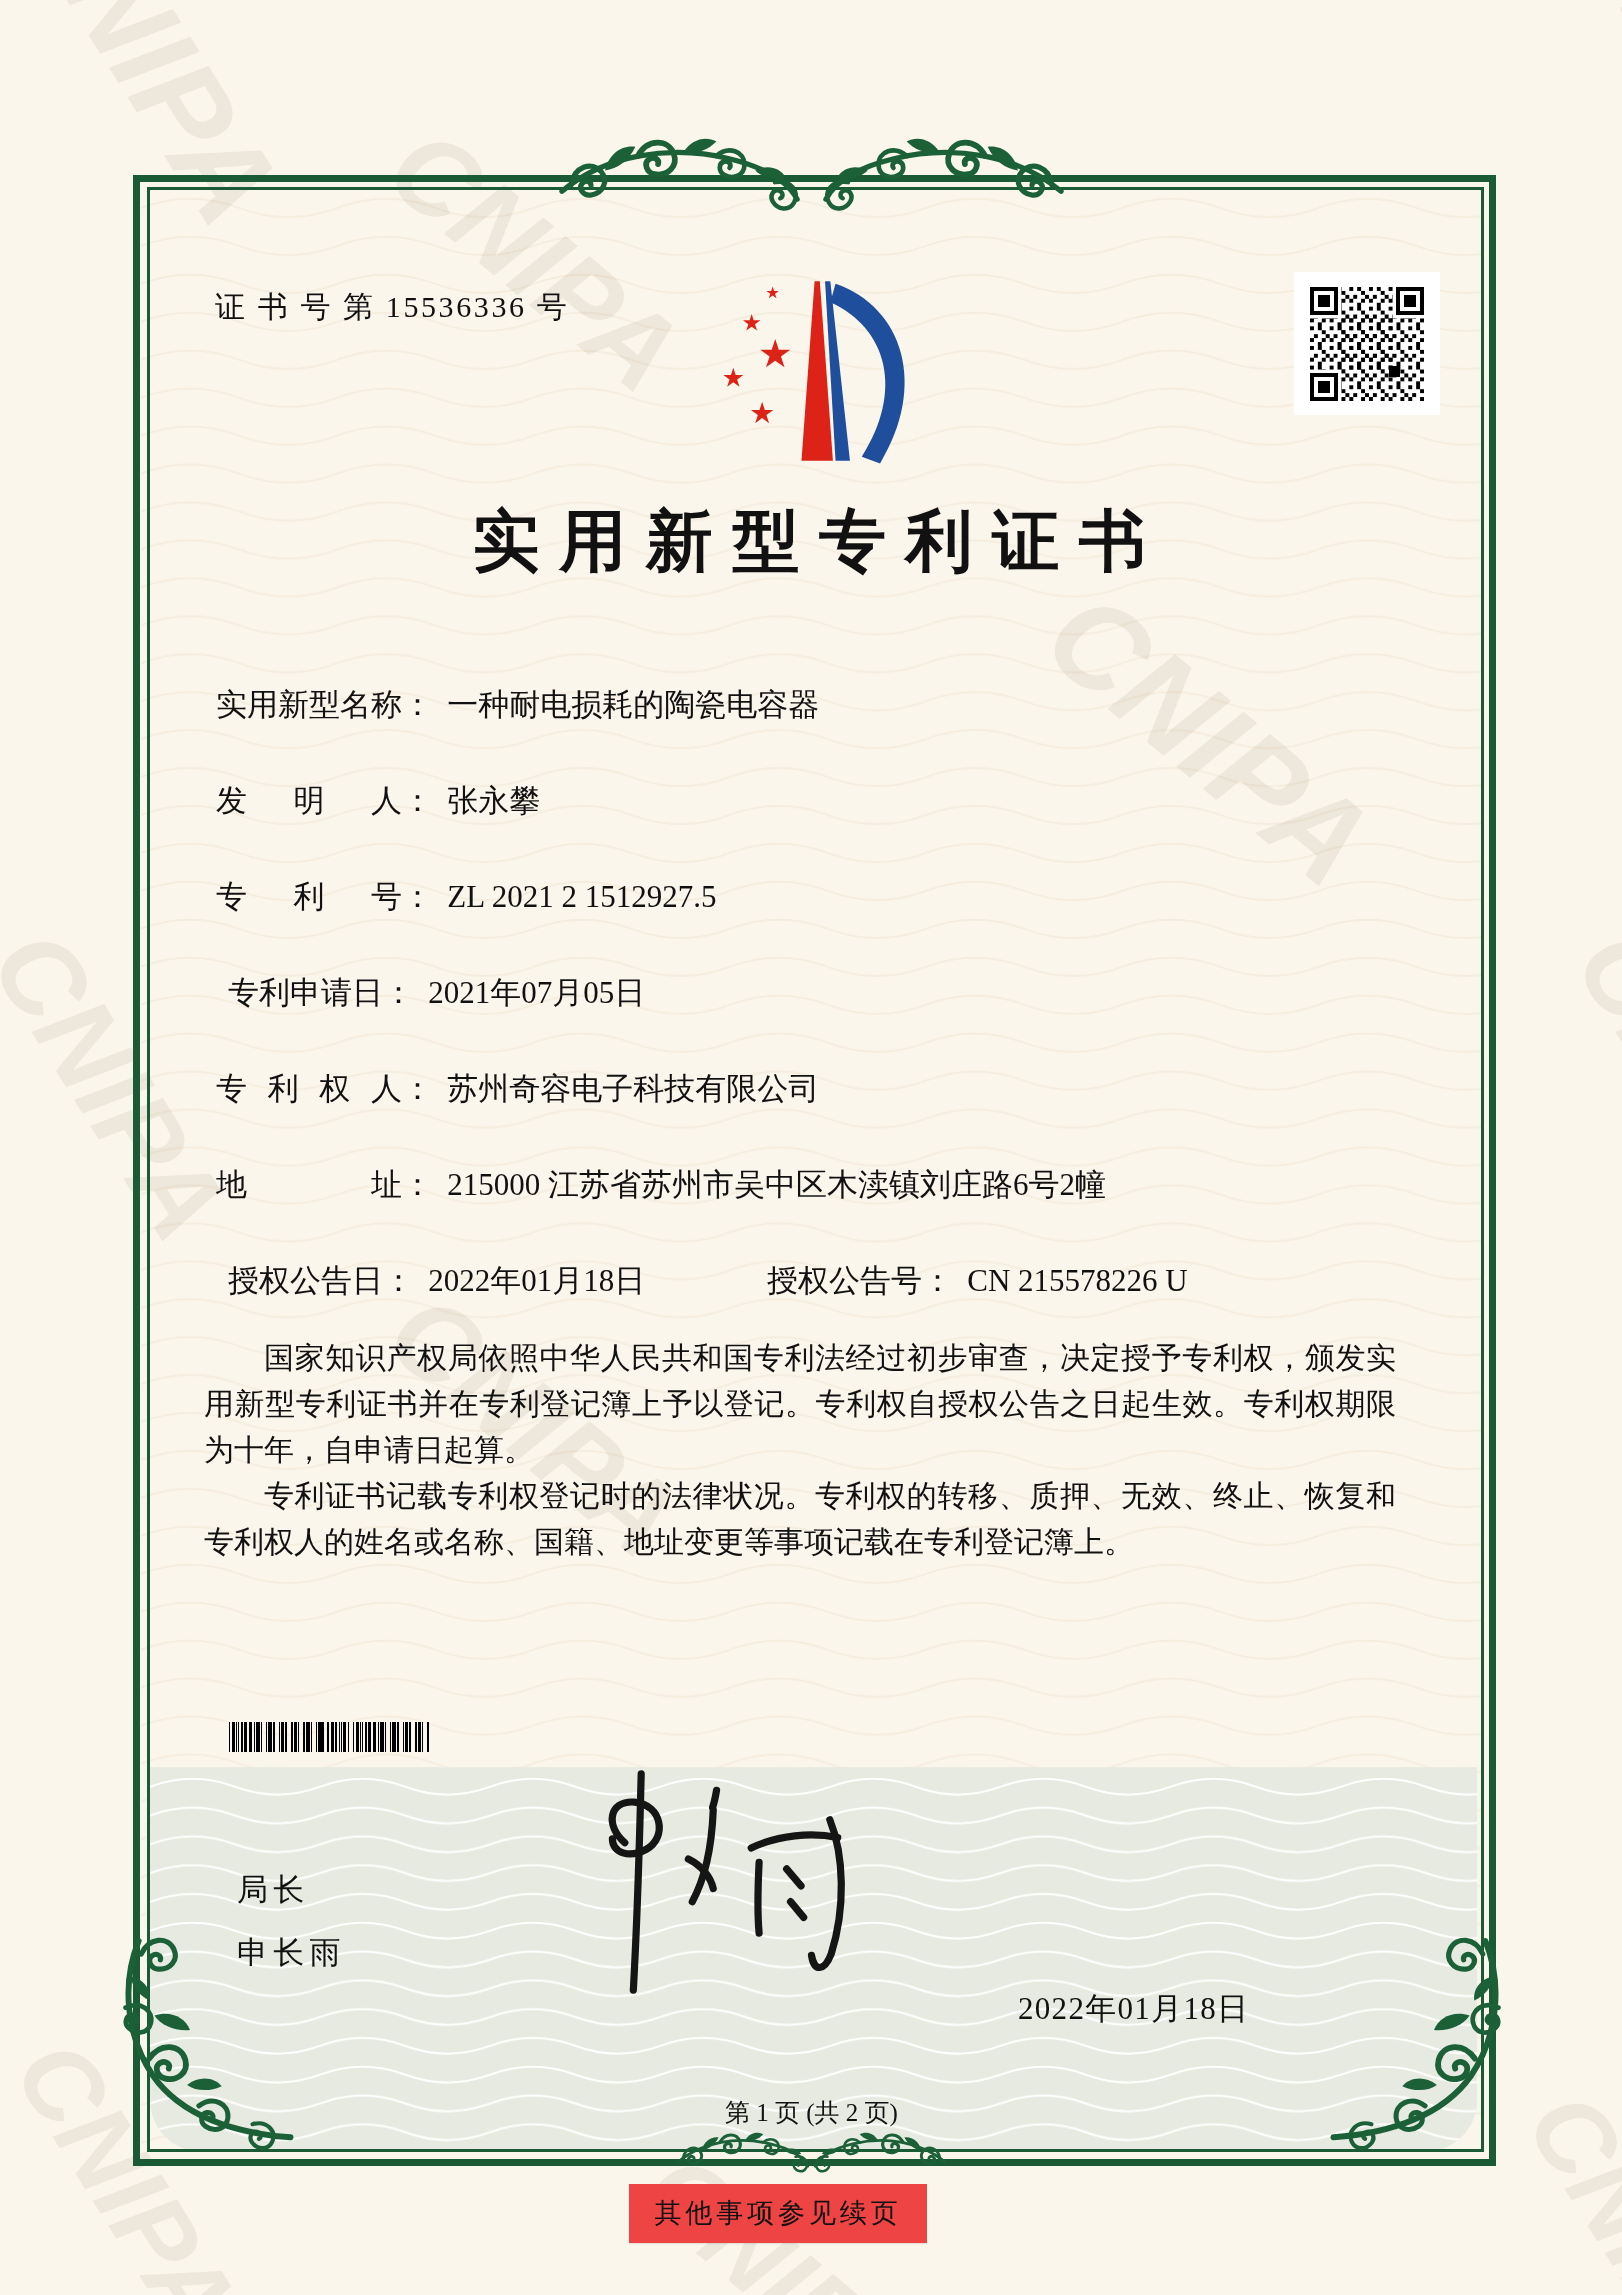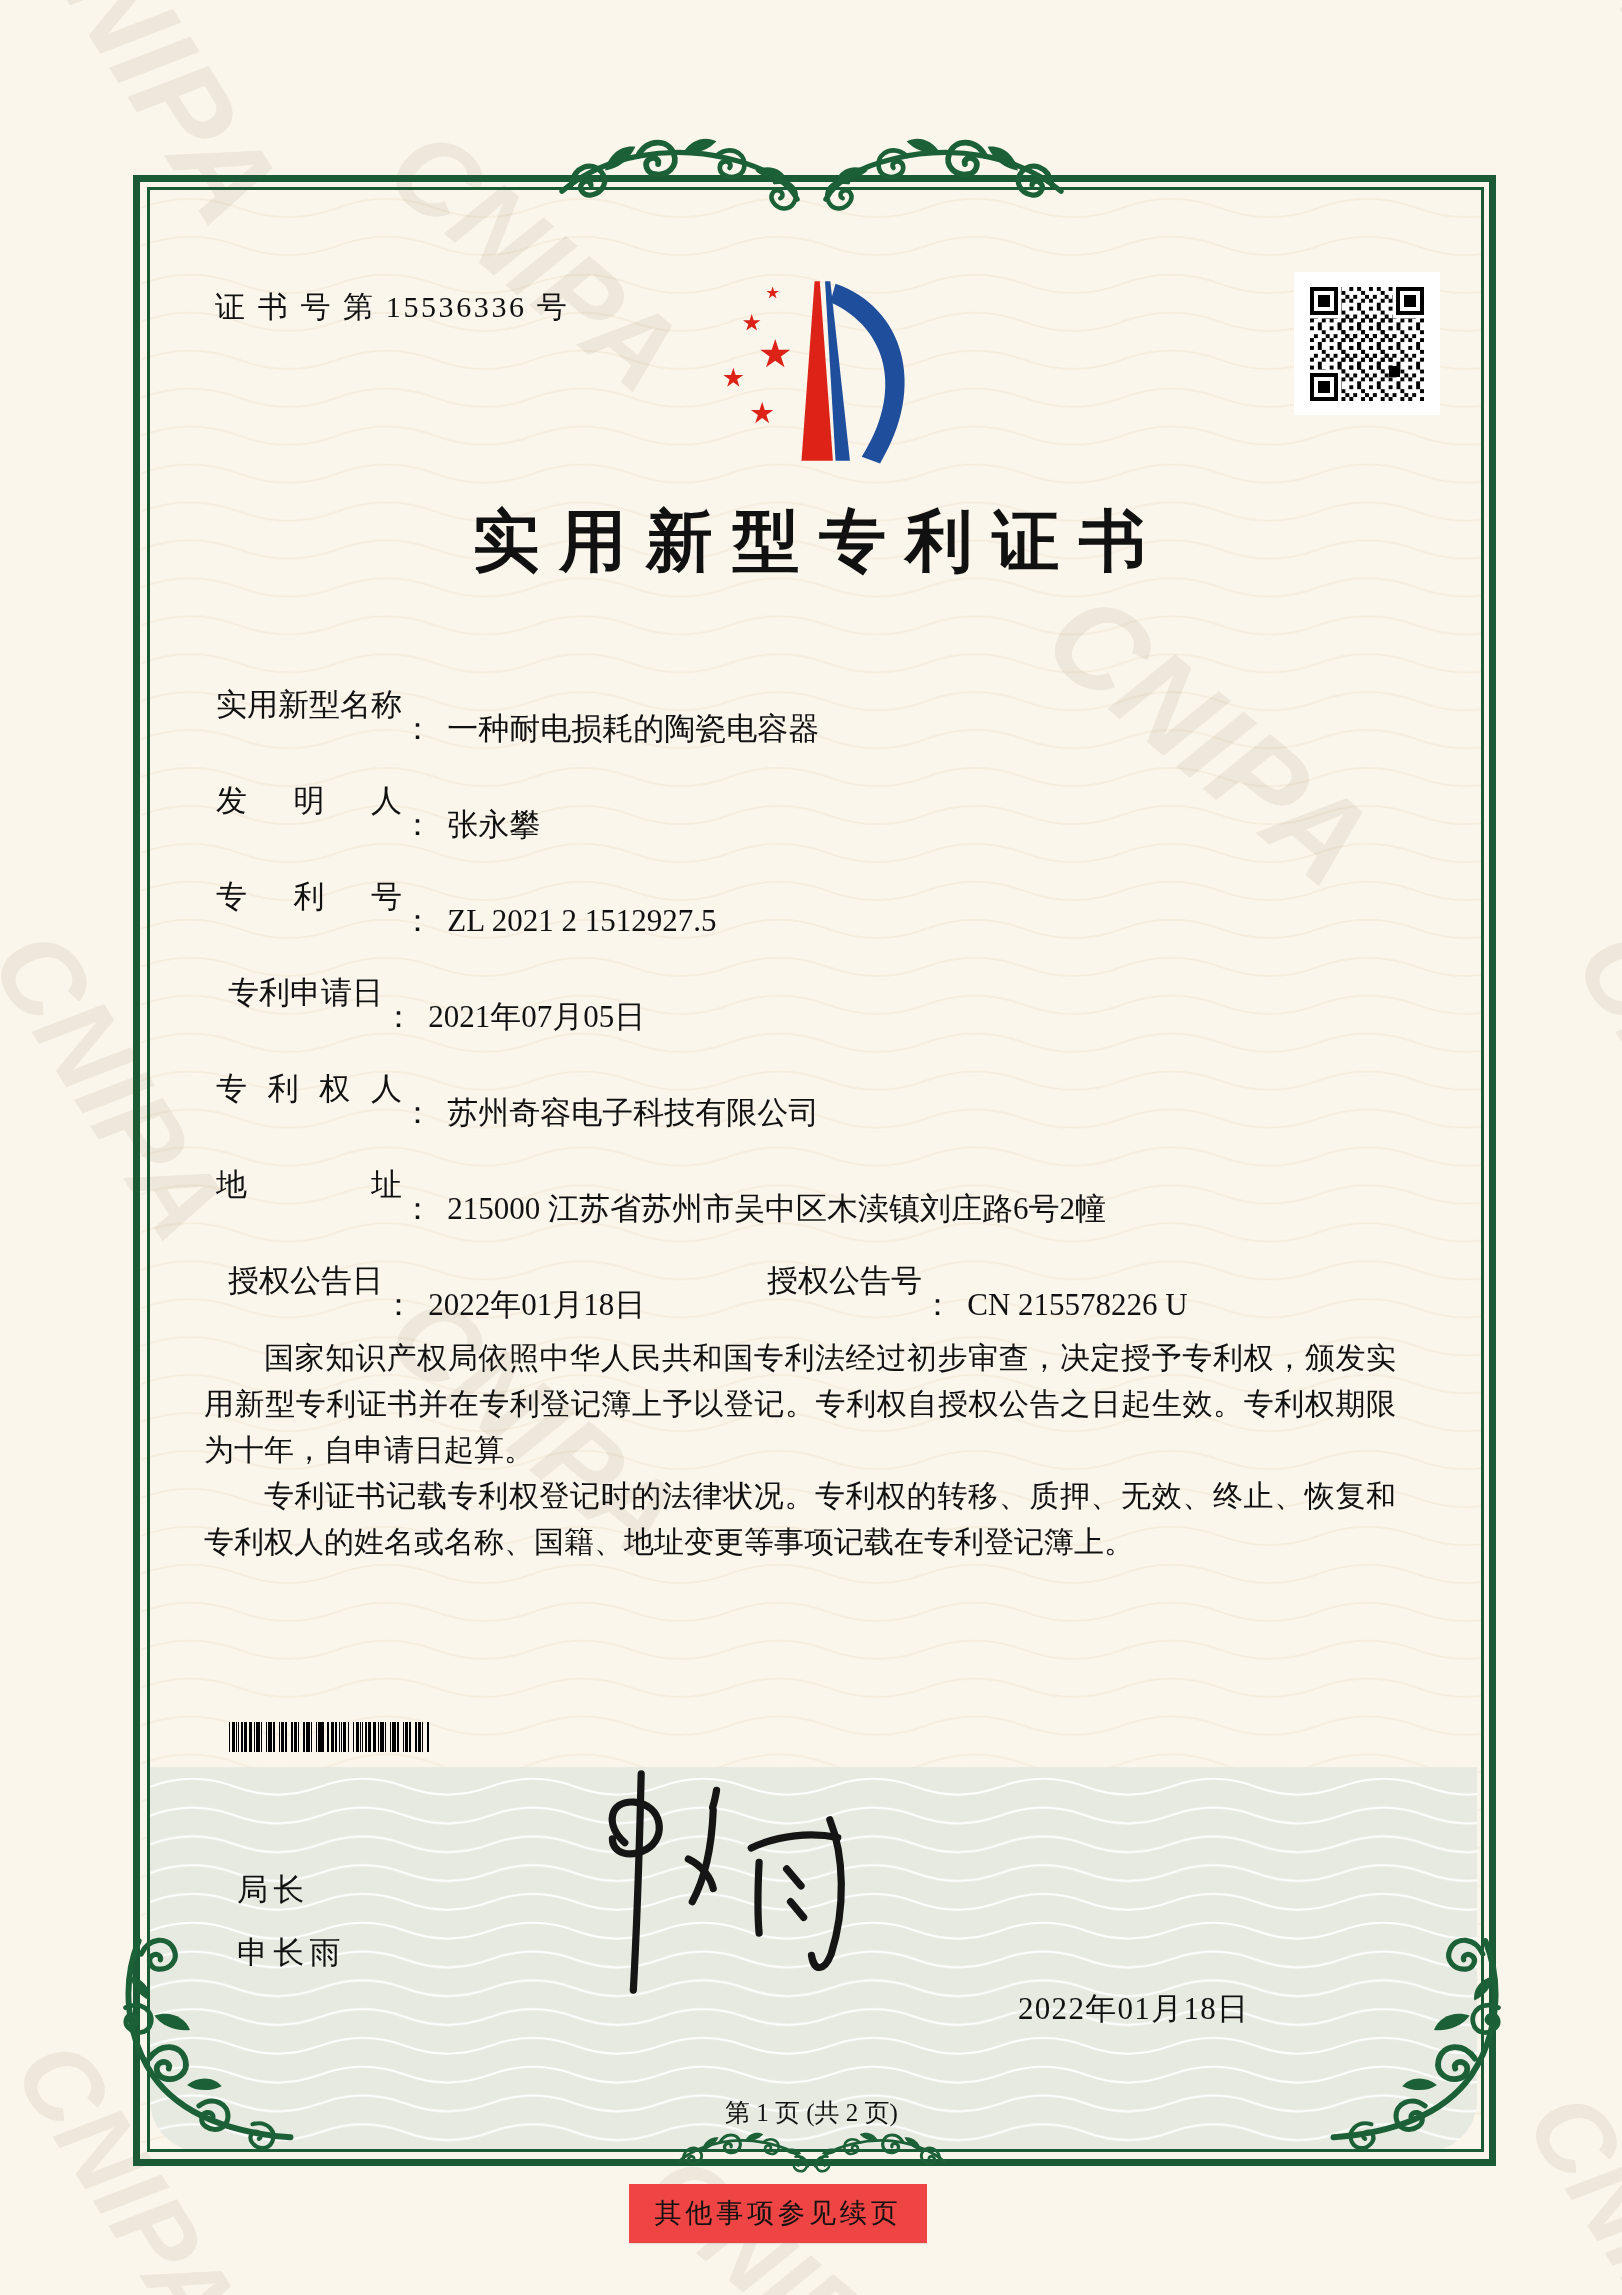--- a/index.html
+++ b/index.html
@@ -43,21 +43,21 @@
     text-align:center;font-size:67px;font-weight:bold;
     letter-spacing:19.6px;padding-left:15px;box-sizing:border-box;
   }
 
   
   .fields{position:absolute;left:216px;top:688px;width:1197px;font-size:31px;}
   .f-row{height:33px;line-height:33px;margin-bottom:63px;white-space:nowrap;}
   .f-label{display:inline-block;width:186px;text-align:justify;text-align-last:justify;vertical-align:top;}
   .f-label--auto{display:inline-block;width:auto;text-align:left;text-align-last:auto;margin-left:12px;}
   .f-colon{display:inline-block;}
-  .f-value{display:inline-block;margin-left:6.5px;margin-top:24px;}
+  .f-value{display:inline-block;margin-left:6.5px;}
   .grant-no{margin-left:114px;}
 
   
   .body-text{
     position:absolute;left:204px;top:1335px;width:1192px;
     font-size:30px;line-height:46px;text-align:justify;
   }
   .body-text p{margin:0;text-indent:60px;}
 
   

